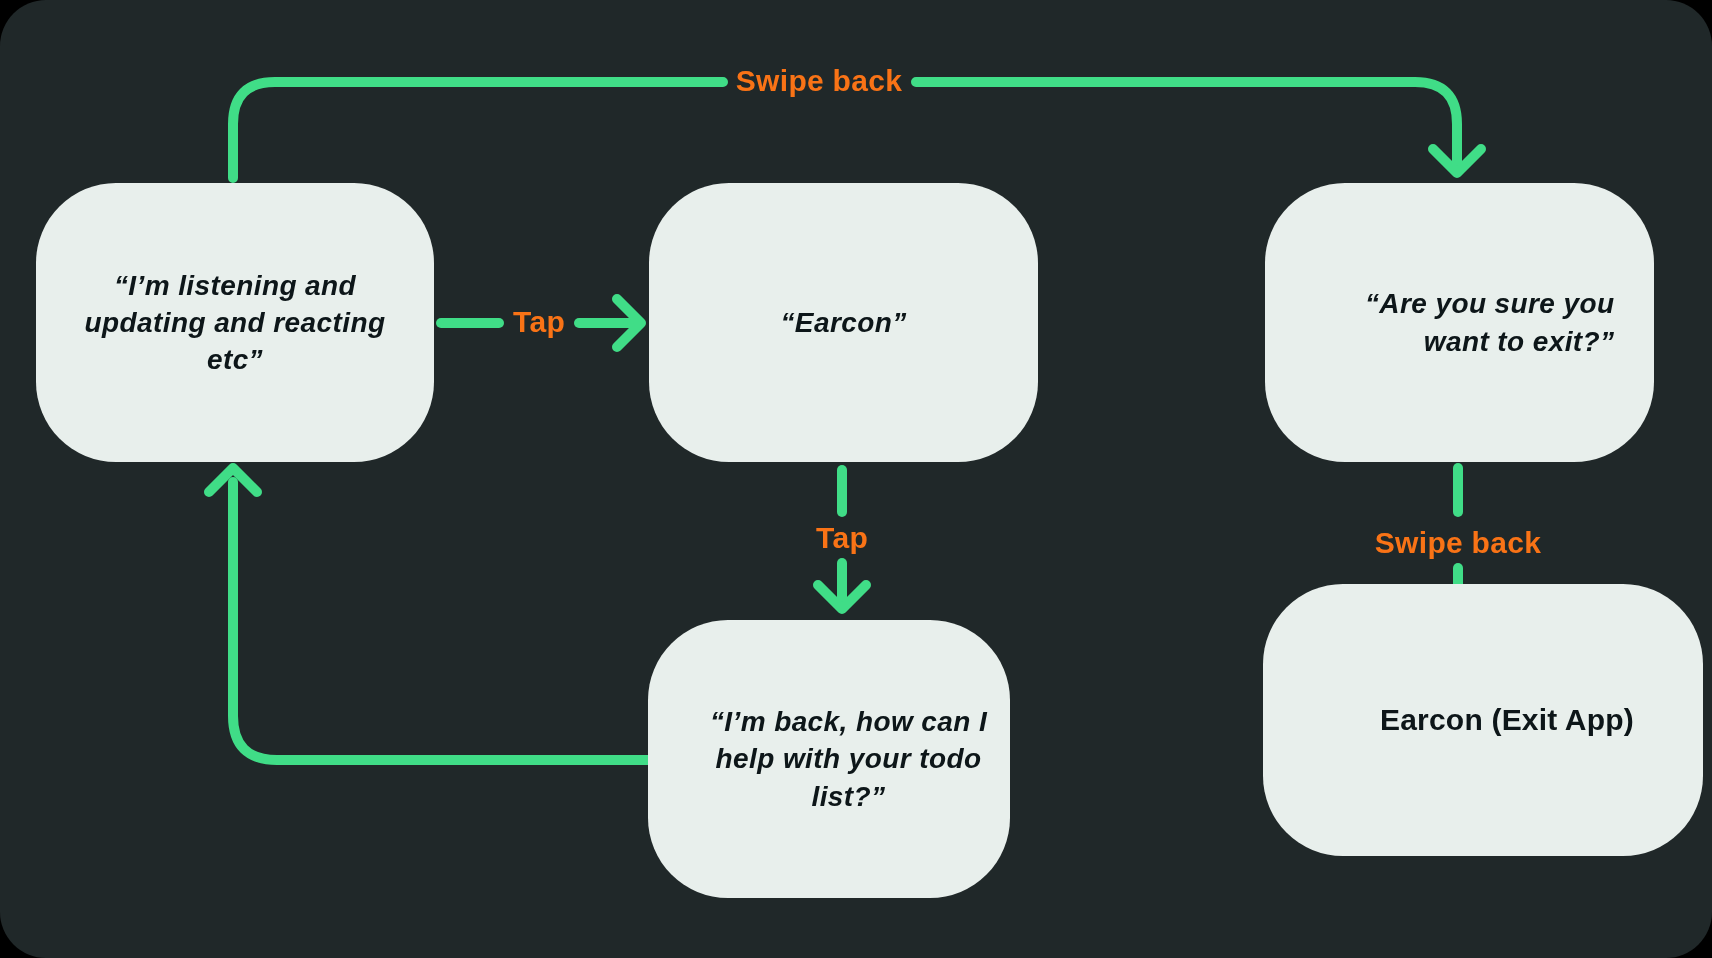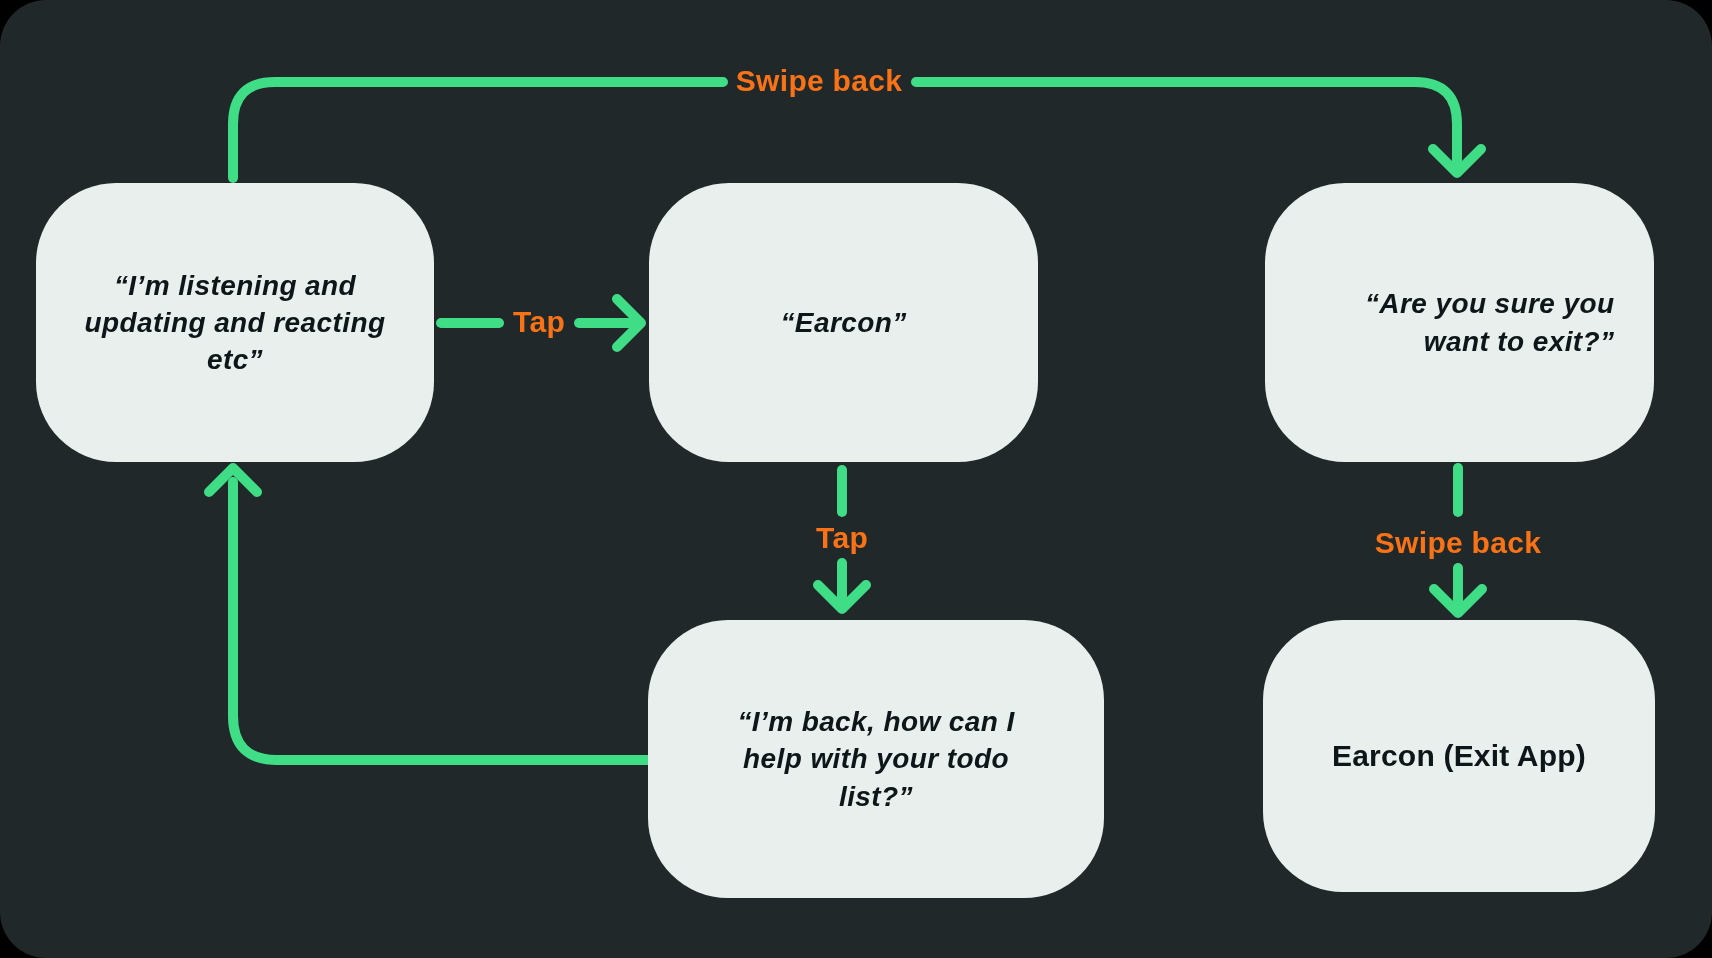--- a/index.html
+++ b/index.html
@@ -49,22 +49,22 @@
     letter-spacing: 0.4px;
   }
   .node-text.plain {
     font-style: normal;
     font-size: 30px;
     letter-spacing: 0.2px;
   }
   .node-listening     { left: 36px;   top: 183px; width: 398px; height: 279px; }
   .node-paused        { left: 649px;  top: 183px; width: 389px; height: 279px; }
   .node-exit-confirm  { left: 1265px; top: 183px; width: 389px; height: 279px; text-align: right; }
-  .node-back-greeting { left: 648px;  top: 620px; width: 456px; height: 278px; }
-  .node-earcon-exit   { left: 1263px; top: 620px; width: 392px; height: 272px; }
+  .node-back-greeting { left: 648px;  top: 620px; width: 323px; height: 278px; padding-left: 39px; }
+  .node-earcon-exit   { left: 1263px; top: 584px; width: 392px; height: 272px; padding-left: 48px; }
   .node-listening .node-text     { max-width: 345px; }
   .node-exit-confirm .node-text  { max-width: 310px; }
   .node-back-greeting .node-text { max-width: 335px; }
   .edge-label {
     position: absolute;
     transform: translate(-50%, -50%);
     color: #f97316;
     font-size: 30px;
     font-weight: bold;
     letter-spacing: 0.3px;

